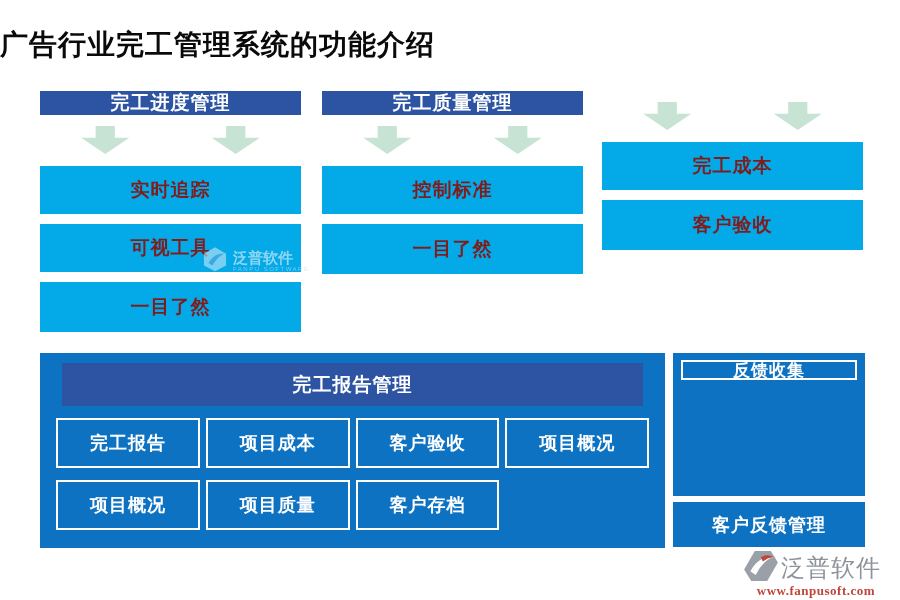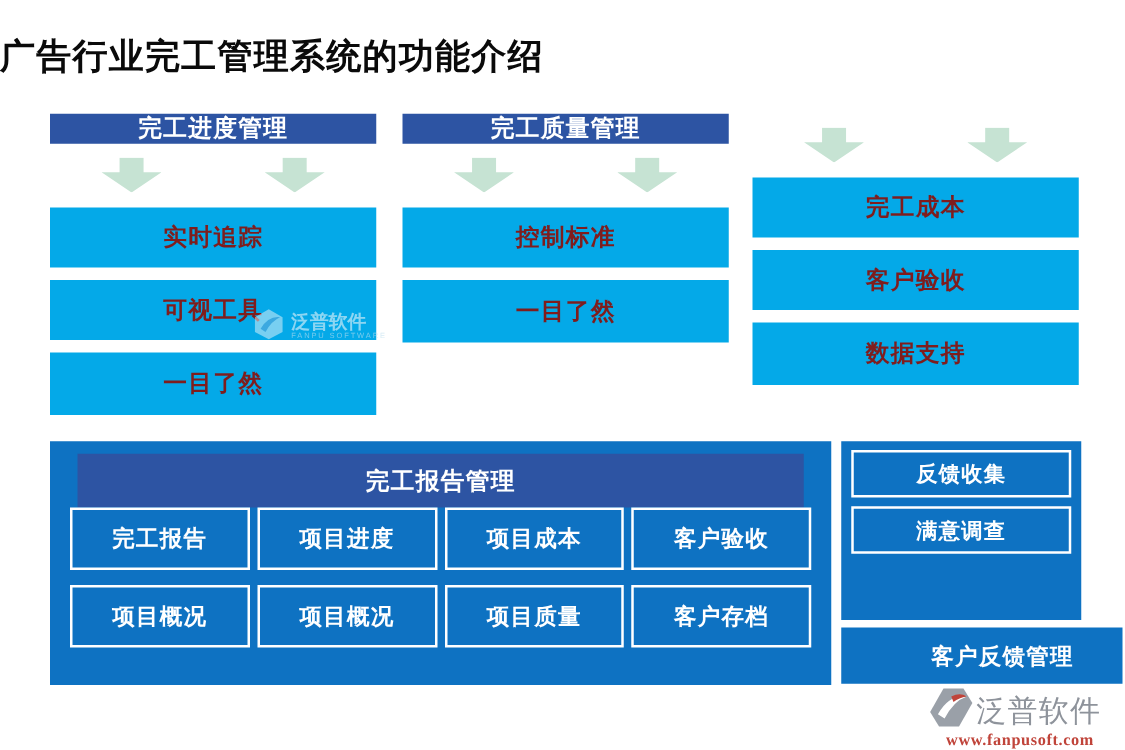--- a/index.html
+++ b/index.html
@@ -43,42 +43,42 @@
   
   .report{
     position:absolute;left:40px;top:353px;width:625px;height:195px;background:#0e72c2;
   }
   .report-header{
     position:absolute;left:22px;top:10px;width:581px;height:43px;background:#2d54a3;
     color:#fff;font-size:19px;font-weight:bold;display:flex;align-items:center;
     justify-content:center;letter-spacing:1px;
   }
   .report-grid{
-    position:absolute;left:16px;top:53px;width:593px;
+    position:absolute;left:16px;top:65px;width:593px;
     display:grid;grid-template-columns:repeat(4,1fr);gap:12px 6px;
   }
   .report-box{
     height:50px;border:2px solid #fff;box-sizing:border-box;background:#0e72c2;
     color:#fff;font-size:18px;font-weight:bold;display:flex;align-items:center;
     justify-content:center;letter-spacing:1px;
   }
   
   .feedback{
     position:absolute;left:673px;top:353px;width:192px;height:143px;background:#0e72c2;
     box-sizing:border-box;padding:7px 8px;
   }
   .fb-box{
-    height:38px;margin-bottom:7px;border:2px solid #fff;box-sizing:border-box;
+    height:20px;margin-bottom:7px;border:2px solid #fff;box-sizing:border-box;
     color:#fff;font-size:17px;font-weight:bold;display:flex;align-items:center;
     justify-content:center;letter-spacing:1px;
   }
   .customer-fb{
     position:absolute;left:673px;top:502px;width:192px;height:45px;background:#0e72c2;
     color:#fff;font-size:18px;font-weight:bold;display:flex;align-items:center;
-    justify-content:center;letter-spacing:1px;padding-left:33px;
+    justify-content:center;letter-spacing:1px;
   }
   
   .brand{position:absolute;left:743px;top:550px;width:146px;}
   .brand-row{display:flex;align-items:center;gap:2px;}
   .brand-name{font-size:24px;color:#8e939b;letter-spacing:1px;}
   .brand-url{
     font-size:13px;color:#c0443a;font-family:"Liberation Serif","DejaVu Serif",serif;
     font-weight:bold;text-align:center;margin-top:-3px;letter-spacing:.5px;
   }
 </style>
@@ -108,53 +108,50 @@
   <div class="fn-box">一目了然</div>
 </div>
 
 <div class="col col-3">
   <div class="arrow-row">
     <div class="arrow"></div>
     <div class="arrow"></div>
   </div>
   <div class="fn-box">完工成本</div>
   <div class="fn-box">客户验收</div>
-  <div class="fn-box">数据支持</div>
 </div>
 
 <div class="watermark">
   <span>
     <svg width="26" height="26" viewBox="0 0 40 40">
       <path d="M20 2 L37 12 V30 L20 39 L3 30 V12 Z" fill="#e8f4fa" opacity="0.85"></path>
       <path d="M10 26 Q20 10 34 12 Q24 16 16 30 Z" fill="#0e72c2" opacity="0.55"></path>
     </svg>
   </span>
   <span>
     <div class="wm-text-name">泛普软件</div>
     <div class="wm-text-sub">FANPU SOFTWARE</div>
   </span>
 </div>
 
 <div class="report">
   <div class="report-header">完工报告管理</div>
   <div class="report-grid">
     <div class="report-box">完工报告</div>
-    <div class="report-box">项目进度</div>
     <div class="report-box">项目成本</div>
     <div class="report-box">客户验收</div>
     <div class="report-box">项目概况</div>
     <div class="report-box">项目概况</div>
     <div class="report-box">项目质量</div>
     <div class="report-box">客户存档</div>
   </div>
 </div>
 
 <div class="feedback">
   <div class="fb-box">反馈收集</div>
-  <div class="fb-box">满意调查</div>
 </div>
 <div class="customer-fb">客户反馈管理</div>
 
 <div class="brand">
   <div class="brand-row">
     <span>
       <svg width="36" height="32" viewBox="0 0 40 36">
         <path d="M13 1 L31 1 L39 14 L27 35 L9 35 L1 22 Z" fill="#9aa0a8"></path>
         <path d="M8 24 Q18 6 34 8 Q22 12 14 28 Z" fill="#ffffff"></path>
         <path d="M20 8 Q28 4 34 8 Q27 9 22 13 Z" fill="#c0443a"></path>

